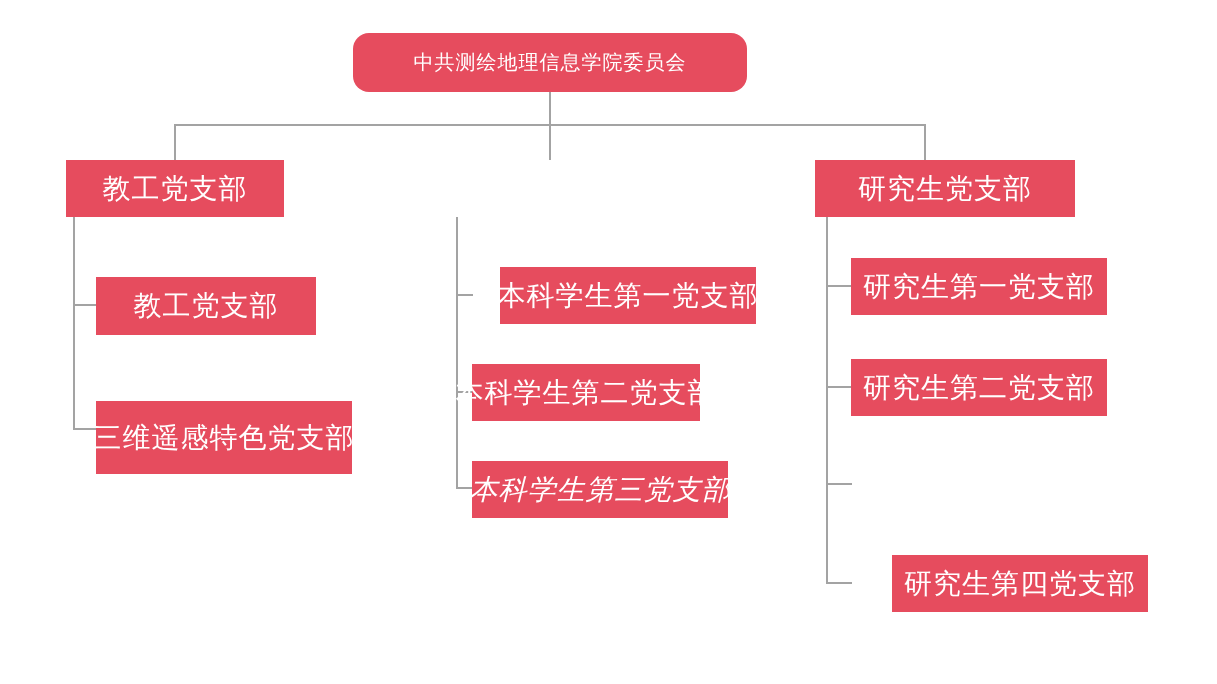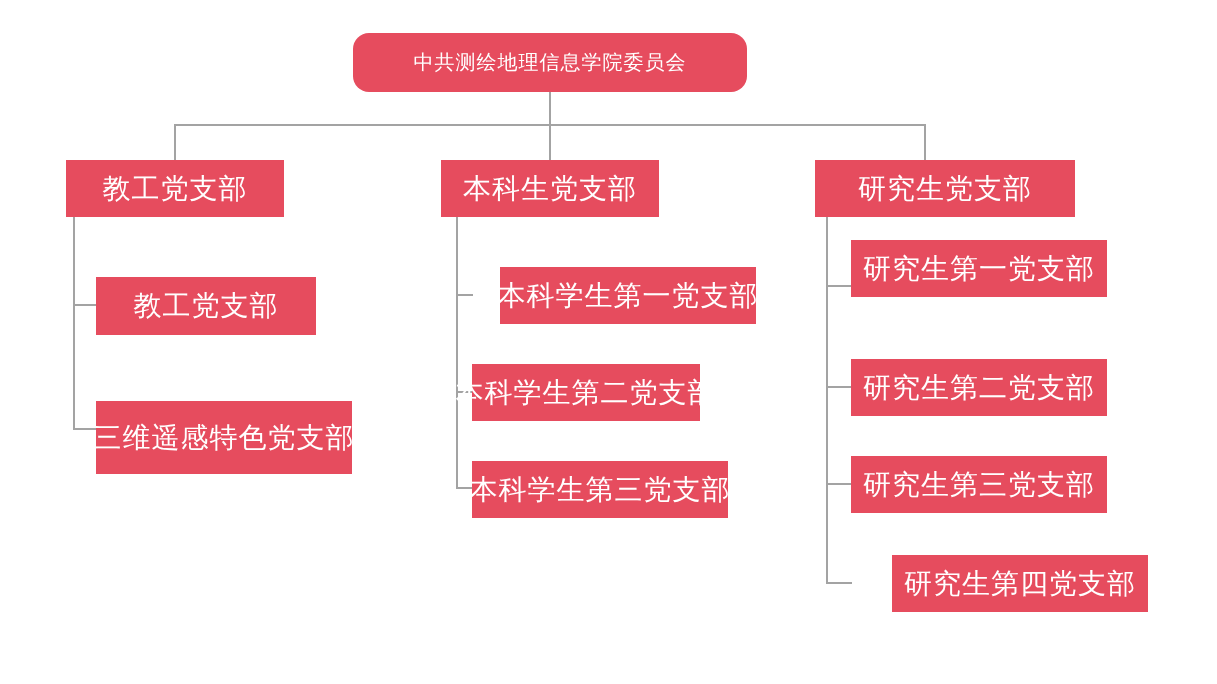--- a/index.html
+++ b/index.html
@@ -58,28 +58,26 @@
 
   <div class="line" style="left:826px; top:217px; width:2px; height:367px;"></div>
   <div class="line" style="left:826px; top:285px; width:26px; height:2px;"></div>
   <div class="line" style="left:826px; top:386px; width:26px; height:2px;"></div>
   <div class="line" style="left:826px; top:483px; width:26px; height:2px;"></div>
   <div class="line" style="left:826px; top:582px; width:26px; height:2px;"></div>
 
   <div class="node root" style="left:353px; top:33px; width:394px; height:59px;">中共测绘地理信息学院委员会</div>
 
   <div class="node" style="left:66px; top:160px; width:218px; height:57px;">教工党支部</div>
-  <div class="node" style="left:441px; top:160px; width:218px; height:57px;">本科生党支部</div>
   <div class="node" style="left:815px; top:160px; width:260px; height:57px;">研究生党支部</div>
 
   <div class="node" style="left:96px; top:277px; width:220px; height:58px;">教工党支部</div>
   <div class="node" style="left:96px; top:401px; width:256px; height:73px;">三维遥感特色党支部</div>
 
   <div class="node" style="left:472px; top:267px; width:256px; height:57px;margin-left:28px;">本科学生第一党支部</div>
   <div class="node" style="left:472px; top:364px; width:228px; height:57px;">本科学生第二党支部</div>
-  <div class="node" style="left:472px; top:461px; width:256px; height:57px;">本科学生第三党支部</div>
+  <div class="node" style="left:472px; top:461px; width:256px; height:57px;font-style:italic;">本科学生第三党支部</div>
 
-  <div class="node" style="left:851px; top:240px; width:256px; height:57px;">研究生第一党支部</div>
+  <div class="node" style="left:851px; top:258px; width:256px; height:57px;">研究生第一党支部</div>
   <div class="node" style="left:851px; top:359px; width:256px; height:57px;">研究生第二党支部</div>
-  <div class="node" style="left:851px; top:456px; width:256px; height:57px;">研究生第三党支部</div>
   <div class="node" style="left:892px; top:555px; width:256px; height:57px;">研究生第四党支部</div>
 
 </div>
 
 </body></html>

